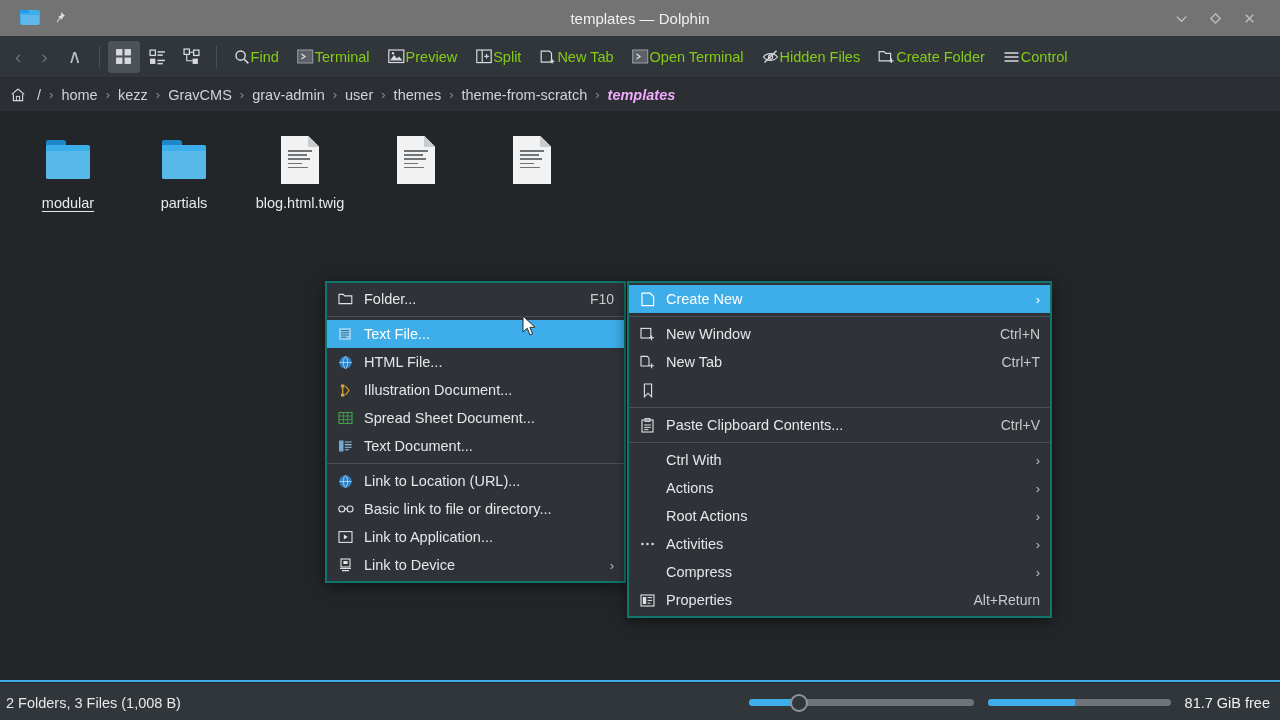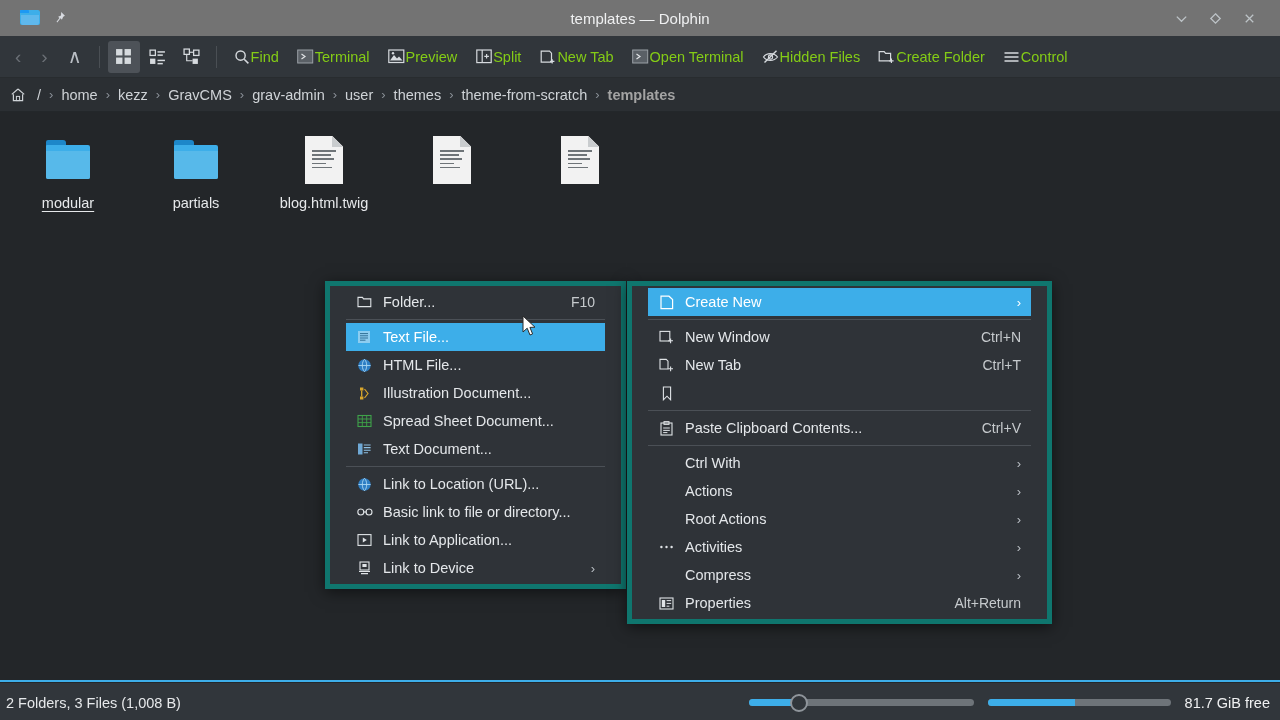--- a/index.html
+++ b/index.html
@@ -92,35 +92,35 @@
   .urlbar {
     height: 34px;
     background: #2b2f33;
     display:flex; align-items:center;
     padding: 0 10px;
     gap: 2px;
     font-size: 14.5px;
     border-bottom: 1px solid #23272a;
   }
   .crumb { color:#cfd3d7; padding: 2px 5px; white-space: nowrap; }
-  .crumb.current { color:#a3a3a3; font-weight: bold; }
+  .crumb.current { color:#f0abfc; font-weight: bold; font-style: italic; }
   .crumb-sep { color:#8a9097; font-size: 13px; padding: 0 1px; }
   .home-ico { color:#cfd3d7; display:flex; align-items:center; padding-right:4px;}
 
   
   .viewarea {
     position: relative;
     height: 568px;
     background: #232629;
     padding: 14px 10px 0 10px;
   }
   .icongrid {
     display:flex; flex-wrap: wrap;
     align-content: flex-start;
-    gap: 12px;
+    gap: 0;
   }
   .fileitem {
     width: 116px;
     display:flex; flex-direction:column; align-items:center;
     padding: 4px 2px 6px 2px;
   }
   .fileitem .thumb { height: 54px; display:flex; align-items:flex-end; justify-content:center; }
   .fileitem .label {
     margin-top: 8px;
     color:#e6e8ea;
@@ -153,23 +153,23 @@
   .doc-ico .lines i:nth-child(1){ width:100%; }
   .doc-ico .lines i:nth-child(2){ width:78%; }
   .doc-ico .lines i:nth-child(3){ width:92%; }
   .doc-ico .lines i:nth-child(4){ width:60%; }
   .doc-ico .lines i:nth-child(5){ width:84%; }
 
   
   .menu {
     position:absolute;
     background: #2f3338;
-    border: 5px solid #0f766e;
+    border: 2px solid #0f766e;
     box-shadow: 0 3px 14px rgba(0,0,0,.55);
-    padding: 2px 16px;
+    padding: 2px 0;
     z-index: 30;
   }
   .menu-left { left: 325px; top: 169px; width: 301px; }
   .menu-right { left: 627px; top: 169px; width: 425px; z-index: 40; }
 
   .mi {
     display:flex; align-items:center;
     height: 28px;
     padding: 0 10px;
     color:#e4e7ea;

